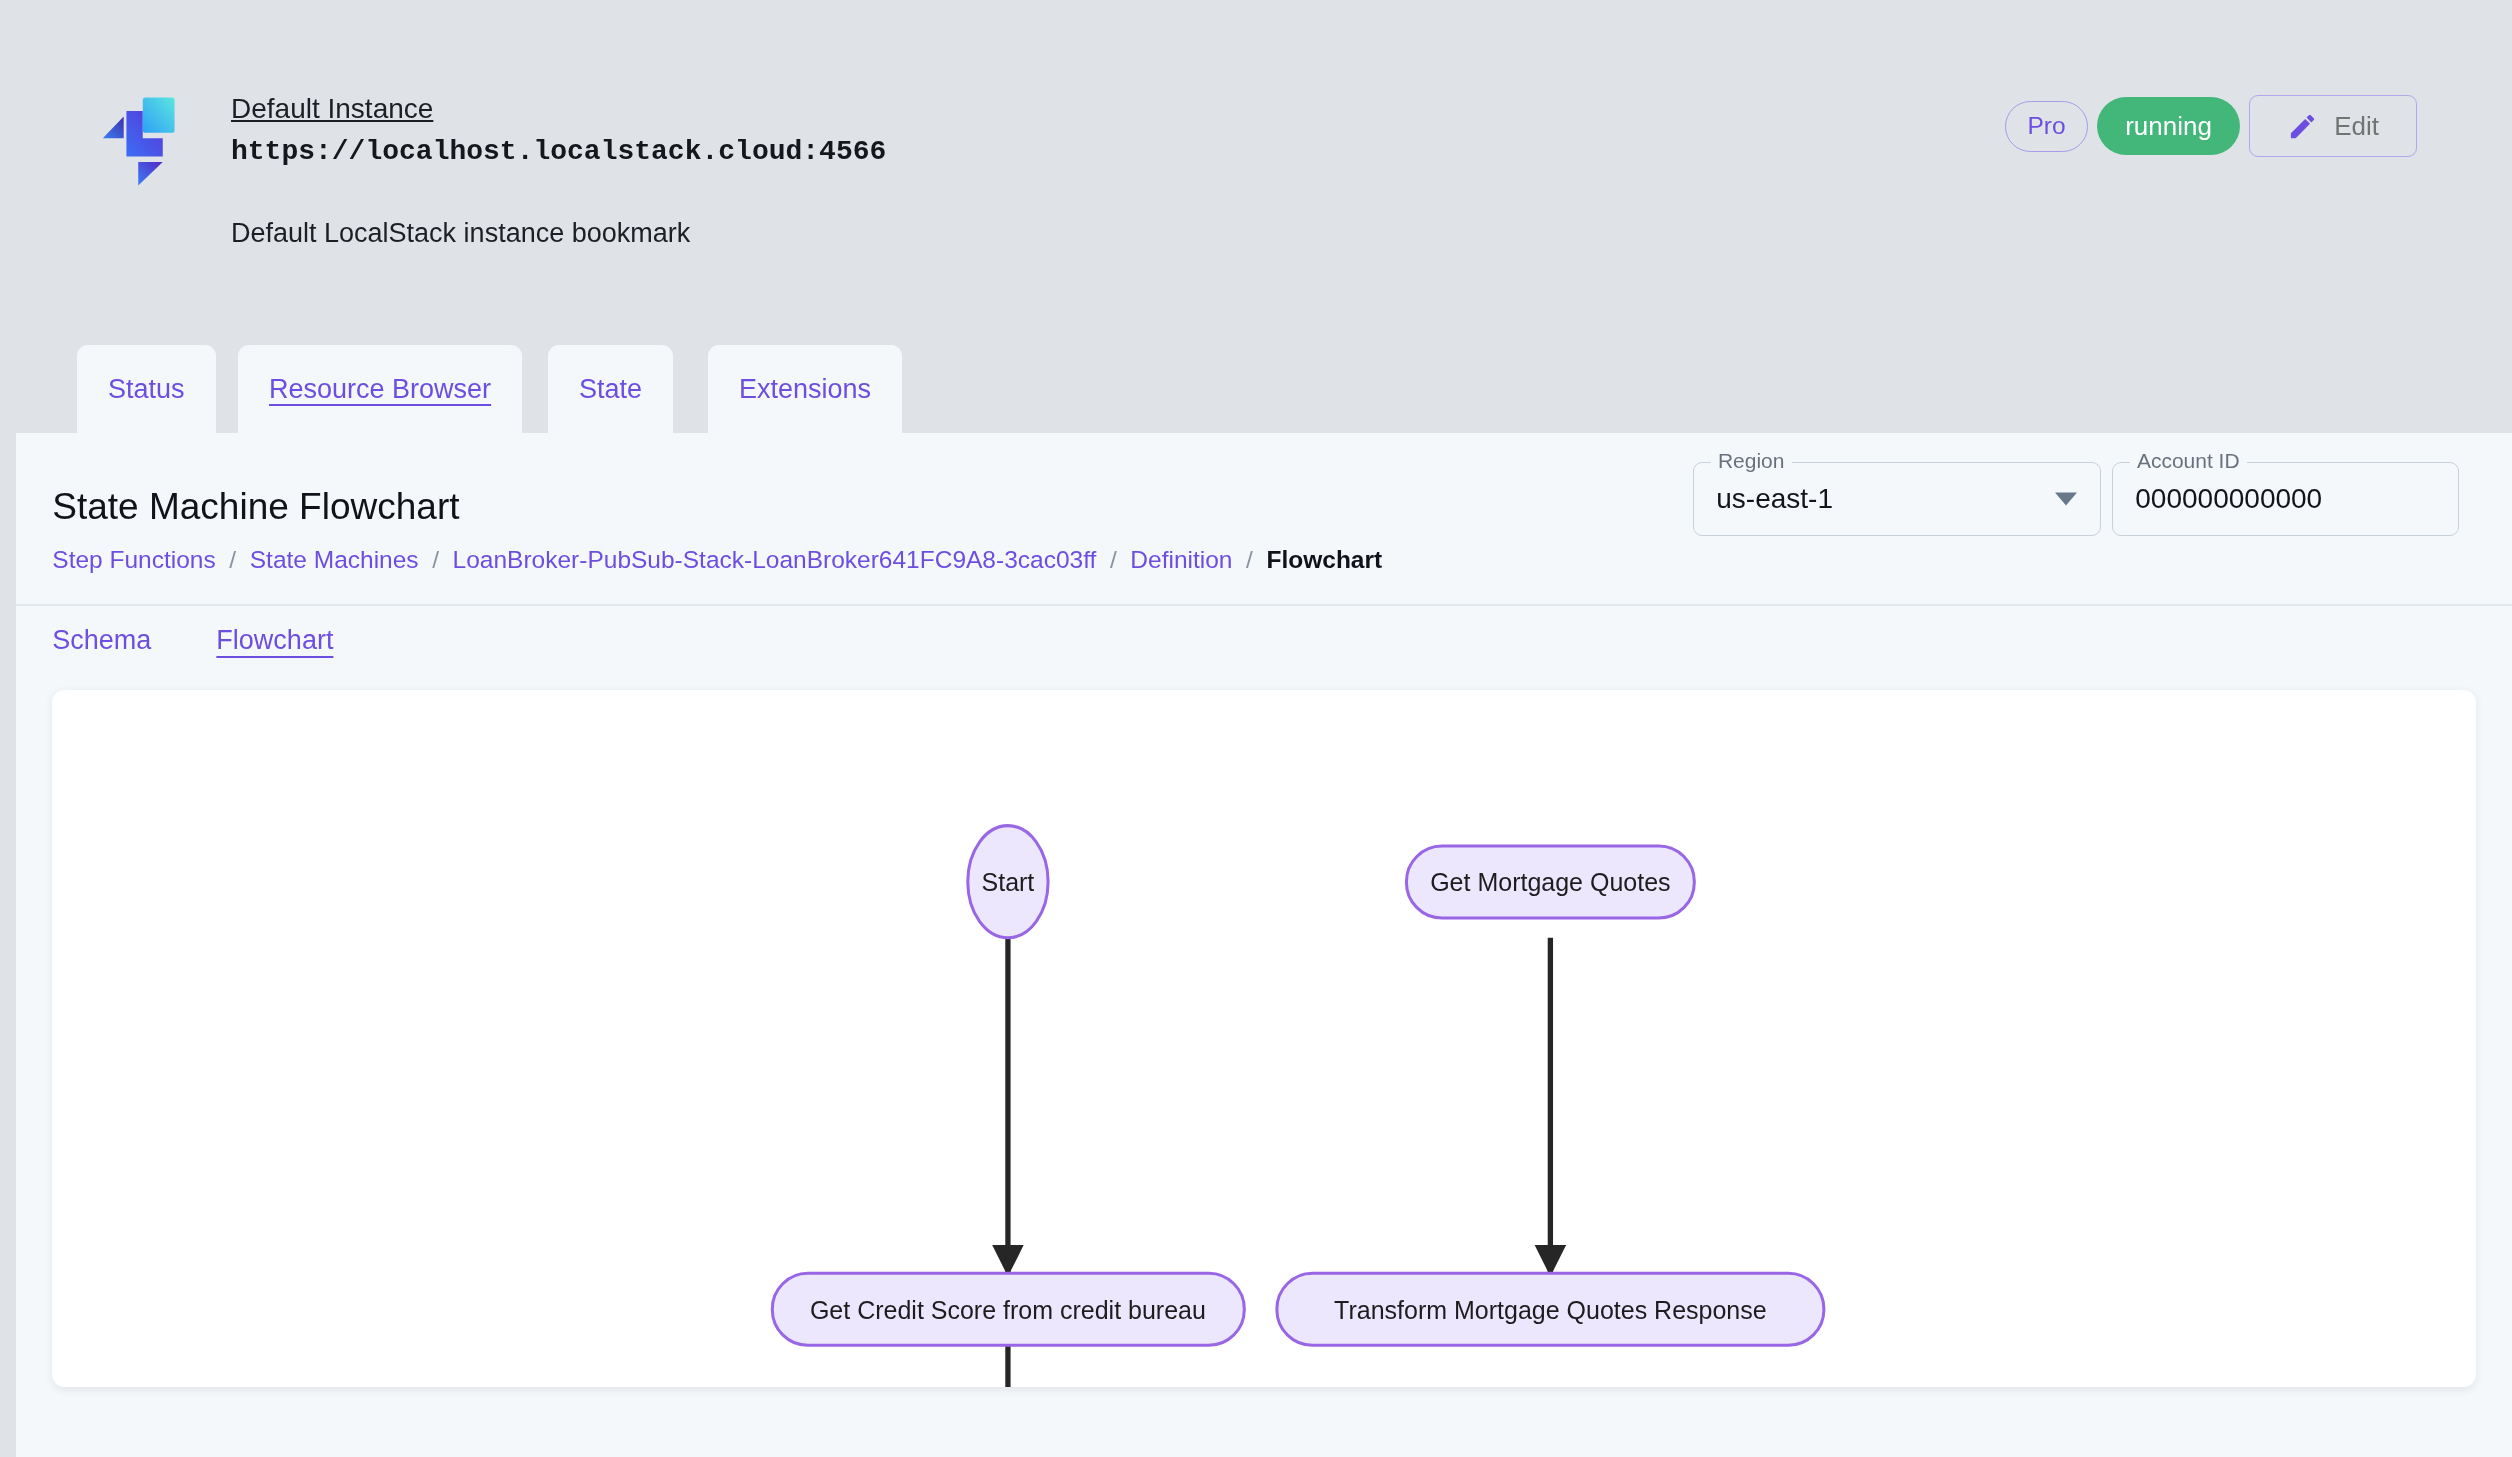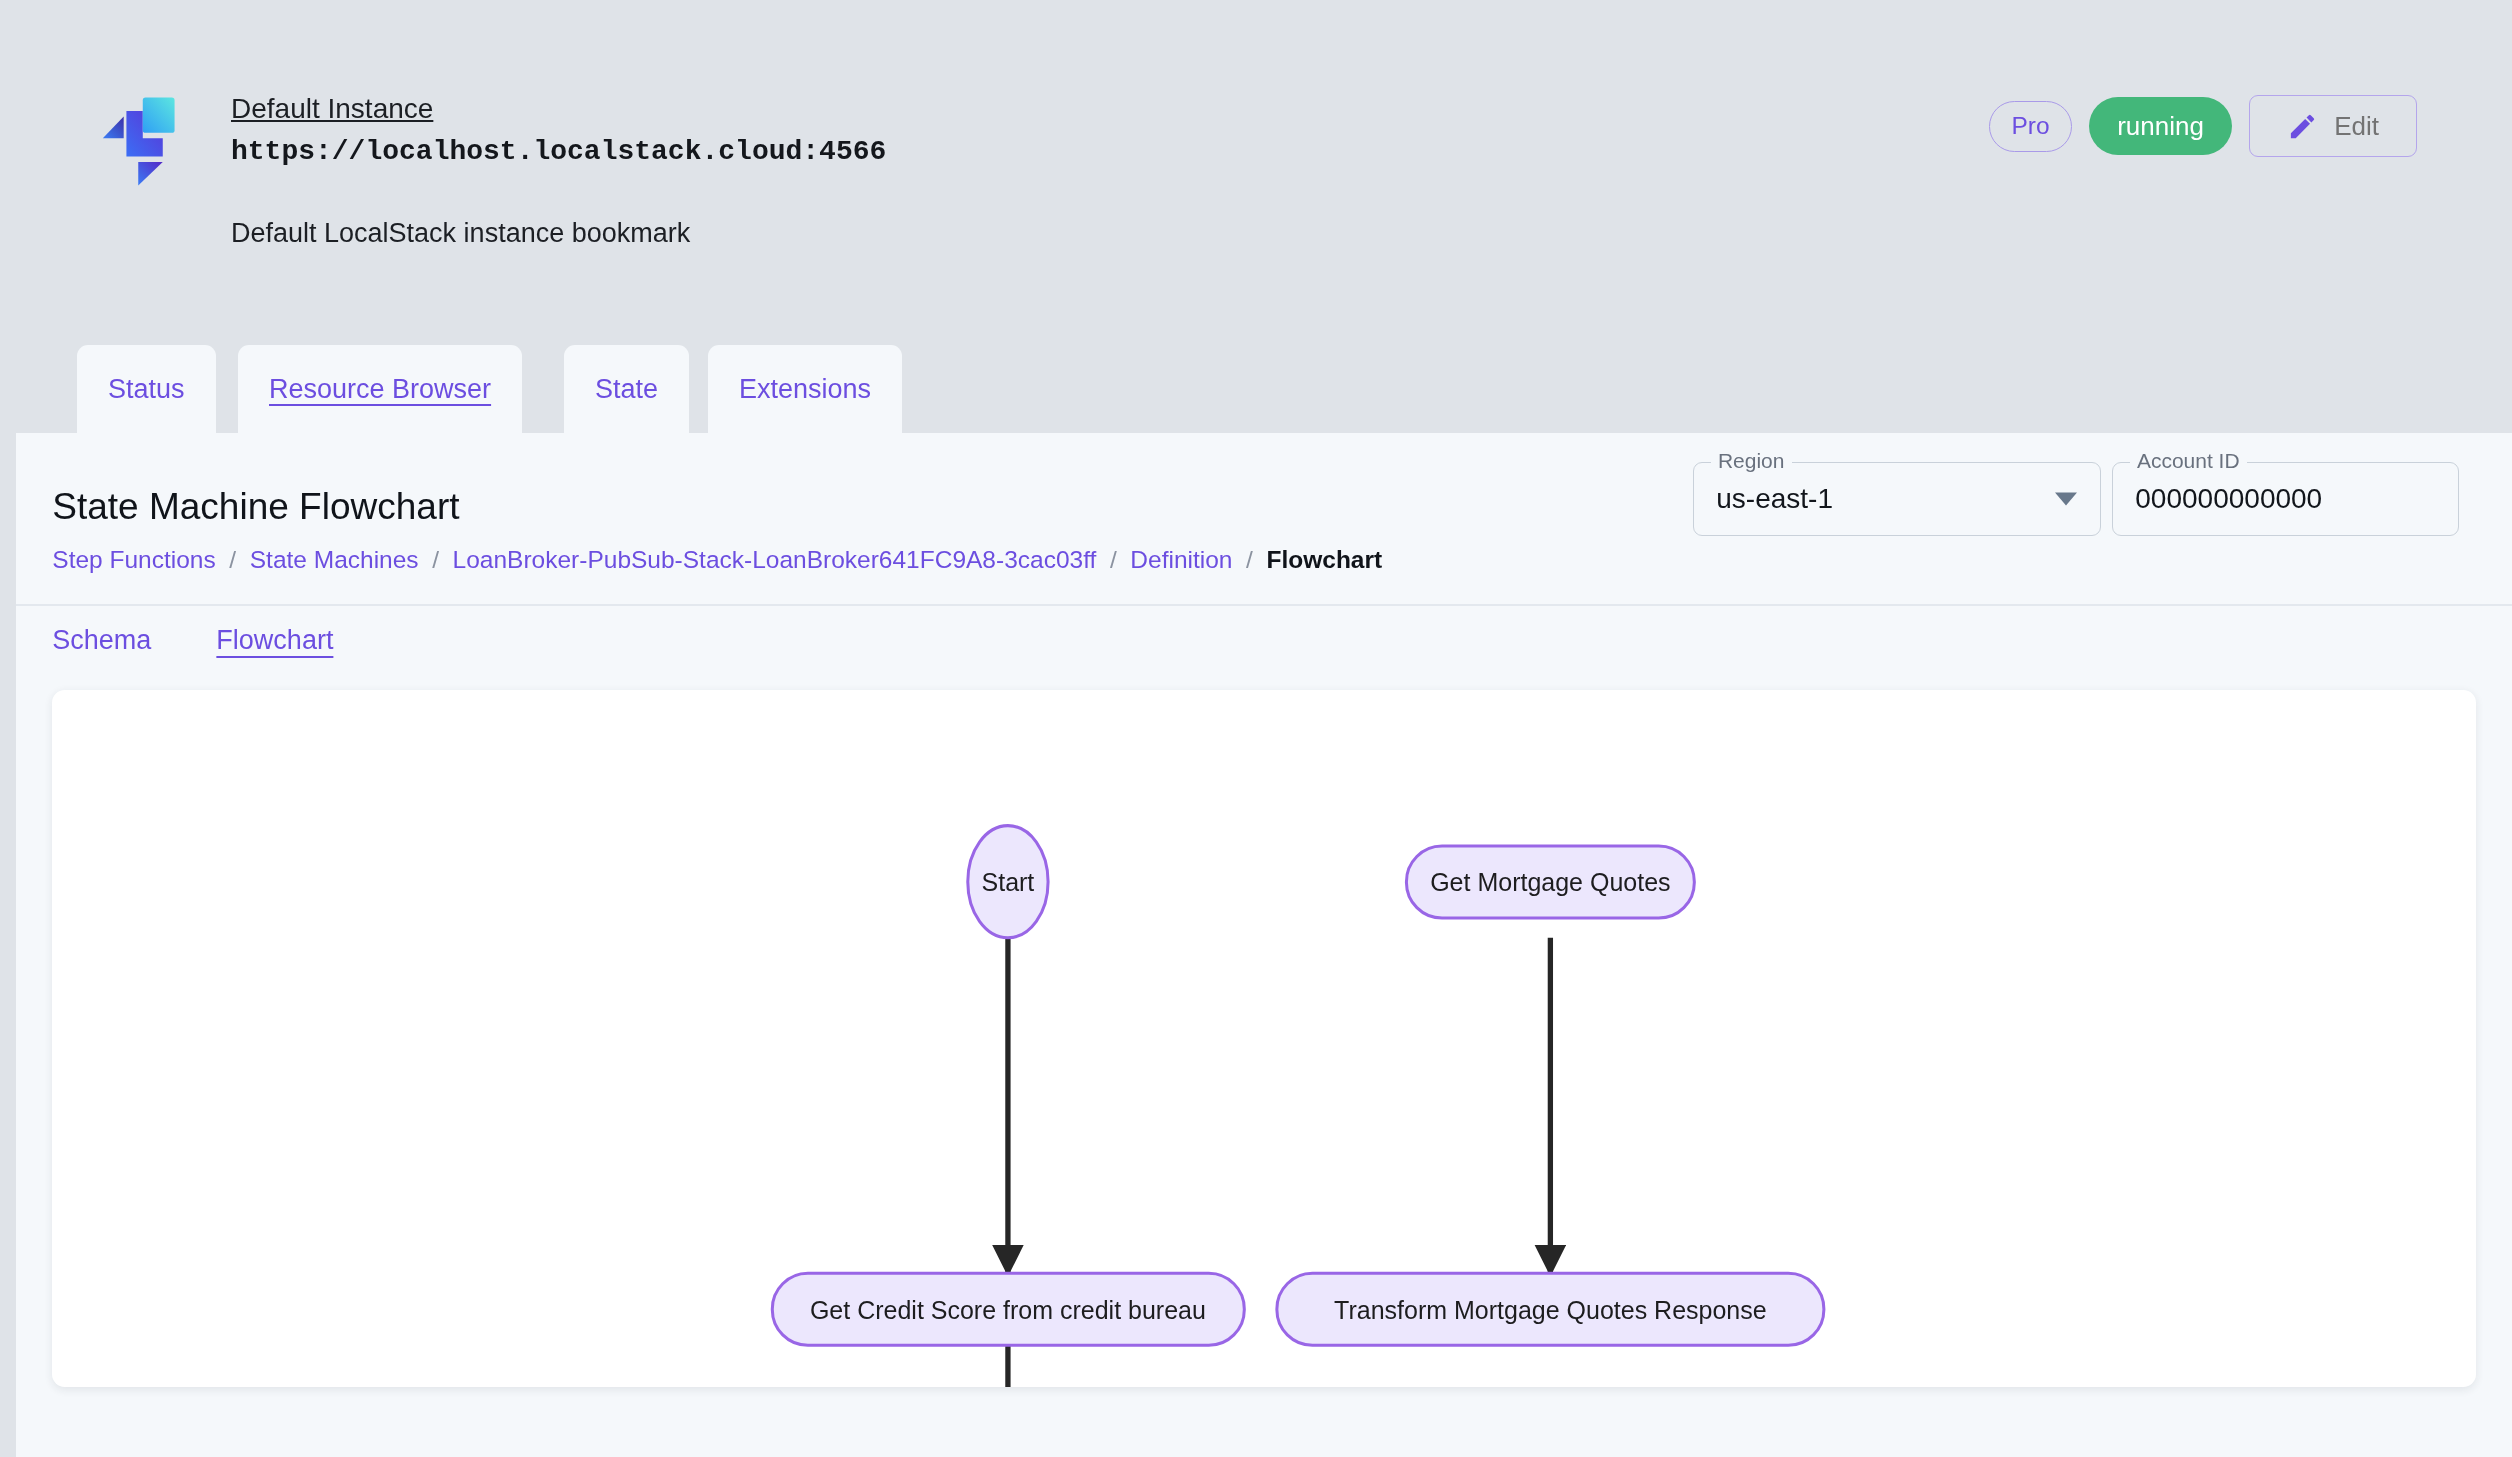--- a/index.html
+++ b/index.html
@@ -54,21 +54,21 @@
     font-size: 27px;
     color: #1c1f24;
     white-space: nowrap;
   }
 
   .header-actions {
     position: absolute;
     right: 95px; top: 95px;
     display: flex;
     align-items: center;
-    gap: 17px;
+    gap: 9px;
   }
   .pro-badge {
     display: flex; align-items: center; justify-content: center;
     min-width: 83px; height: 51px;
     padding: 0 16.3px;
     border: 1.8px solid #a99ae8;
     border-radius: 25.4px;
     color: #6c4ee0;
     font-size: 24.5px;
     background: transparent;
@@ -278,21 +278,21 @@
           </svg>
         </span>
         <span>Edit</span>
       </div>
     </div>
   </div>
 
   <div class="tabs-row">
     <div class="tab" style="left:77px;">Status</div>
     <div class="tab active" style="left:238px;">Resource Browser</div>
-    <div class="tab" style="left:564px;">State</div>
+    <div class="tab" style="left:548px;">State</div>
     <div class="tab" style="left:664px;margin-left:44px;">Extensions</div>
   </div>
 
   <div class="content-panel">
 
     <div class="page-title">State Machine Flowchart</div>
 
     <div class="breadcrumb">
       <span class="crumb-link">Step Functions</span>
       <span class="crumb-sep">/</span>

